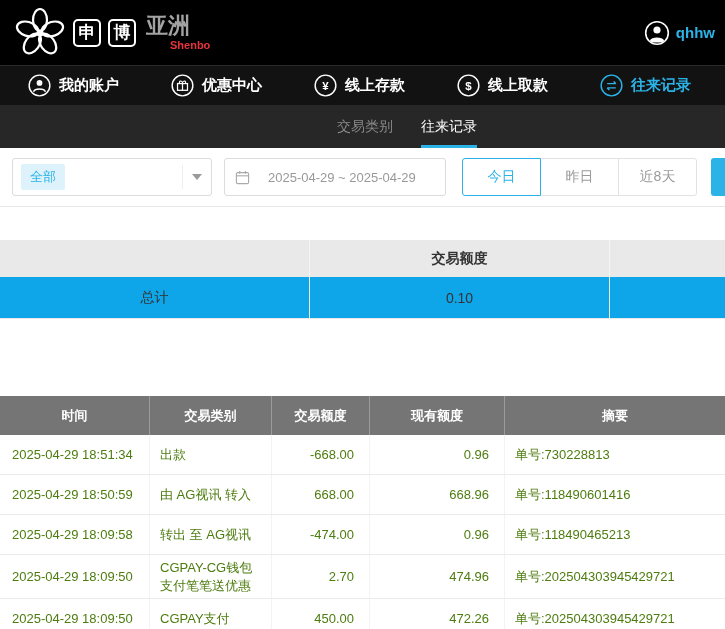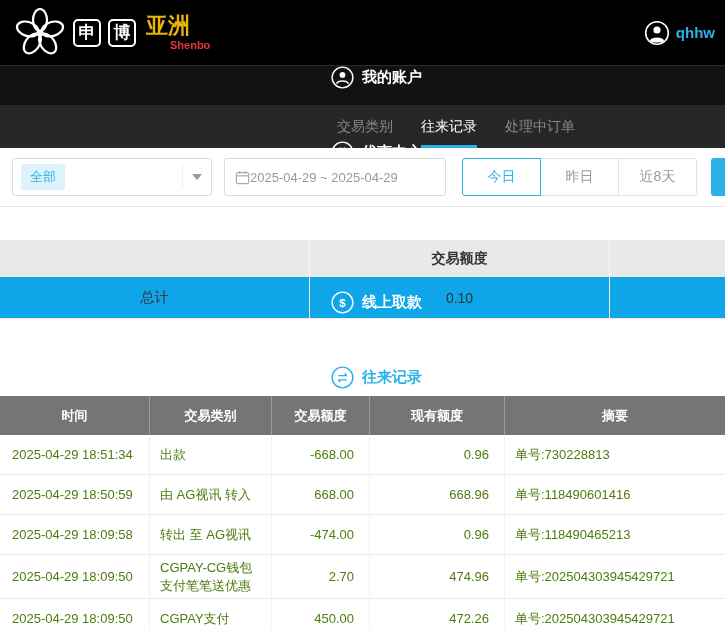--- a/index.html
+++ b/index.html
@@ -9,29 +9,29 @@
   
   .topbar { height:65px; background:#000; display:flex; align-items:center;
             padding:0 10px 0 14px; position:relative; }
   .logo { display:flex; align-items:center; gap:7px; }
   .logo-flower { width:52px; height:52px; display:block; }
   .logo-box { width:28px; height:28px; border:2px solid #fff; border-radius:5px;
               color:#fff; font-size:17px; font-weight:700; display:flex;
               align-items:center; justify-content:center; }
   .logo-text-col { display:flex; flex-direction:column; align-items:flex-start;
                    margin-left:3px; }
-  .logo-region { color:#eab308; font-size:22px; font-weight:700; line-height:1.05; }
+  .logo-region { color:#a3a3a3; font-size:22px; font-weight:700; line-height:1.05; }
   .logo-sub { color:#e8343c; font-size:11px; font-weight:700; line-height:1;
               margin-top:2px; align-self:flex-end;margin-left:24px; }
   .user-area { margin-left:auto; display:flex; align-items:center; gap:6px;
                color:#2bb3e8; font-size:15px; font-weight:700; white-space:nowrap; }
 
   
   .nav { height:40px; background:#121212; border-top:1px solid #2b2b2b;
-         display:flex; align-items:center; gap:52px; padding-left:28px;flex-direction:column; }
+         display:flex; align-items:center; gap:52px; padding-left:28px; }
   .nav-item { display:flex; align-items:center; gap:8px; color:#fff;
               font-size:15px; font-weight:700; white-space:nowrap; cursor:pointer; }
   .nav-item.active { color:#2bb3e8; }
 
   
   .subtabs { height:43px; background:#272727; display:flex; align-items:stretch;
              gap:28px; padding-left:337px; }
   .subtab { display:flex; align-items:center; color:#8a8a8a; font-size:14px;
             position:relative; cursor:pointer; white-space:nowrap; }
   .subtab.active { color:#fff; }
@@ -44,21 +44,21 @@
   .select-box { width:200px; height:38px; border:1px solid #dcdcdc; border-radius:3px;
                 display:flex; align-items:center; justify-content:space-between;
                 padding:0 9px 0 8px; cursor:pointer; background:#fff; }
   .chip { background:#def2fb; color:#2bb3e8; font-size:13px; padding:4px 9px;
           border-radius:2px; }
   .caret-wrap { display:flex; align-items:center; height:24px;
                 border-left:1px solid #eee; padding-left:9px; }
   .caret-down { width:0; height:0; border-left:5px solid transparent;
                 border-right:5px solid transparent; border-top:6px solid #9a9a9a; }
   .date-box { width:222px; height:38px; border:1px solid #dcdcdc; border-radius:3px;
-              display:flex; align-items:center; gap:0; padding:0 10px;
+              display:flex; align-items:center; gap:18px; padding:0 10px;
               color:#999; font-size:13px; cursor:pointer; background:#fff; }
   .quick-group { display:flex; height:38px; }
   .quick-btn { width:79px; border:1px solid #e2e2e2; background:#fff; color:#9a9a9a;
                font-size:14px; display:flex; align-items:center; justify-content:center;
                margin-left:-1px; cursor:pointer; }
   .quick-btn:first-child { border-radius:3px 0 0 3px; margin-left:4px; }
   .quick-btn:last-child { border-radius:0 3px 3px 0; }
   .quick-btn.active { border:1px solid #2bb3e8; color:#2bb3e8; z-index:1; }
   .search-btn { position:absolute; right:-38px; top:10px; width:52px; height:38px;
                 background:#2bb3e8; border:none; border-radius:3px; cursor:pointer; }
@@ -162,21 +162,20 @@
       <path d="M7.5 10 H16.5 M16.5 10 L14.2 7.8" stroke="#2bb3e8" stroke-width="1.4" fill="none"></path>
       <path d="M16.5 14.5 H7.5 M7.5 14.5 L9.8 16.7" stroke="#2bb3e8" stroke-width="1.4" fill="none"></path>
     </svg>
     <span>往来记录</span>
   </div>
 </div>
 
 <div class="subtabs">
   <div class="subtab">交易类别</div>
   <div class="subtab active">往来记录</div>
-  <div class="subtab">处理中订单</div>
 </div>
 
 <div class="filters">
   <div class="select-box">
     <span class="chip">全部</span>
     <span class="caret-wrap">
       <span class="caret-down"></span>
     </span>
   </div>
   <div class="date-box">

